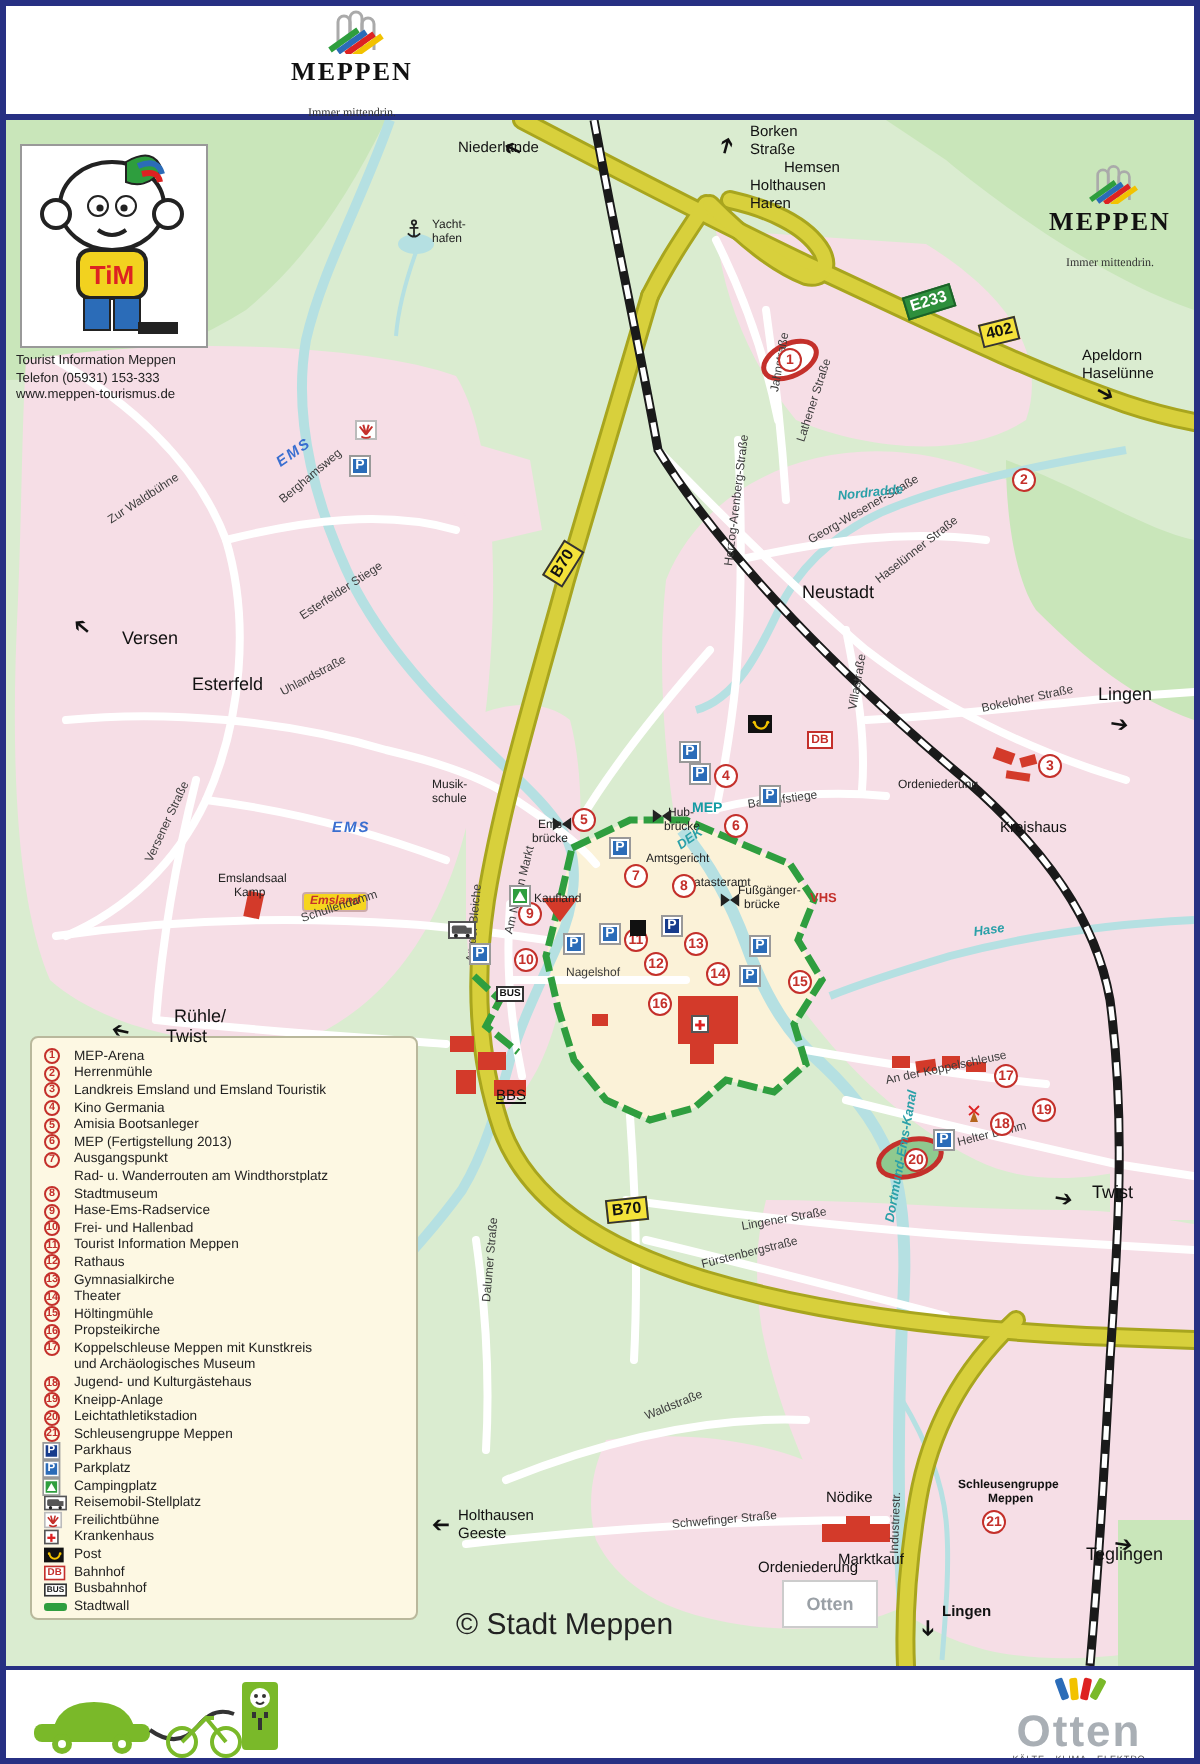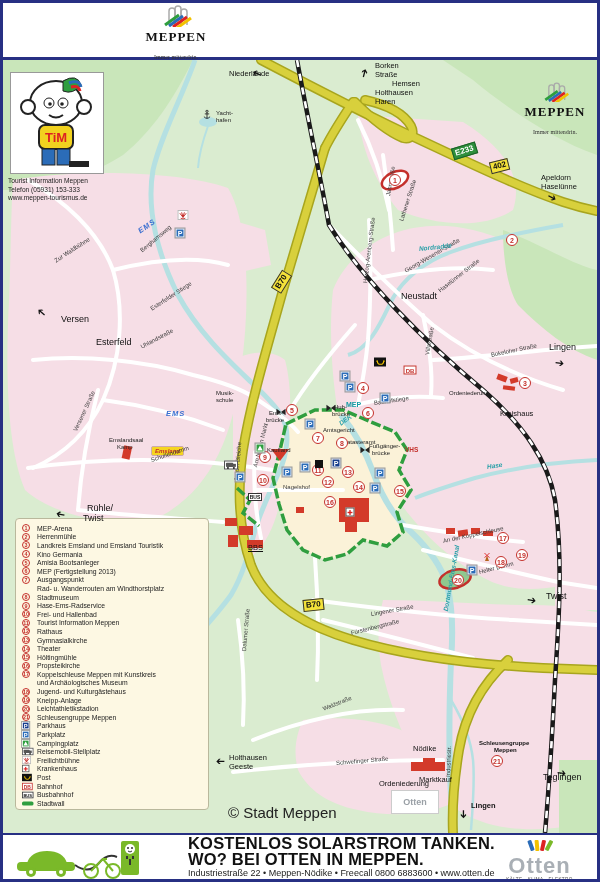--- a/index.html
+++ b/index.html
@@ -703,25 +703,20 @@
       <circle cx="82" cy="34" r="7" fill="none" stroke="#7ab929" stroke-width="2"></circle>
       <circle cx="104" cy="34" r="7" fill="none" stroke="#7ab929" stroke-width="2"></circle>
       <path d="M82 34 L94 22 L104 34 M94 22 L98 22" fill="none" stroke="#7ab929" stroke-width="2"></path>
       <rect x="112" y="4" width="18" height="34" rx="2" fill="#7ab929"></rect>
       <circle cx="121" cy="12" r="5" fill="#fff"></circle>
         <circle cx="119" cy="11" r="1" fill="#333"></circle>
         <circle cx="123" cy="11" r="1" fill="#333"></circle>
         <path d="M119 14 q2 2 4 0" stroke="#333" fill="none"></path>
       <path d="M121 22 v6 m-3 -6 v-3 m6 3 v-3" stroke="#333" stroke-width="2" fill="none"></path>
     </svg>
-    <div class="ft-text">
-      <div class="ft-h">KOSTENLOS SOLARSTROM TANKEN.</div>
-      <div class="ft-h">WO? BEI OTTEN IN MEPPEN.</div>
-      <div class="ft-a">Industriestraße 22 • Meppen-Nödike • Freecall 0800 6883600 • www.otten.de</div>
-    </div>
     <div class="ft-otten">
       <div class="rays">
         <span style="background:#2b6cb8;transform:rotate(-20deg)"></span><span style="background:#f2c200;transform:rotate(-5deg)"></span><span style="background:#d22;transform:rotate(12deg)"></span><span style="background:#7ab929;transform:rotate(28deg)"></span>
       </div>
       <div class="ft-otten-word">Otten</div>
       <div class="ft-otten-tag">KÄLTE · KLIMA · ELEKTRO</div>
     </div>
   </div>
 </div>
 

